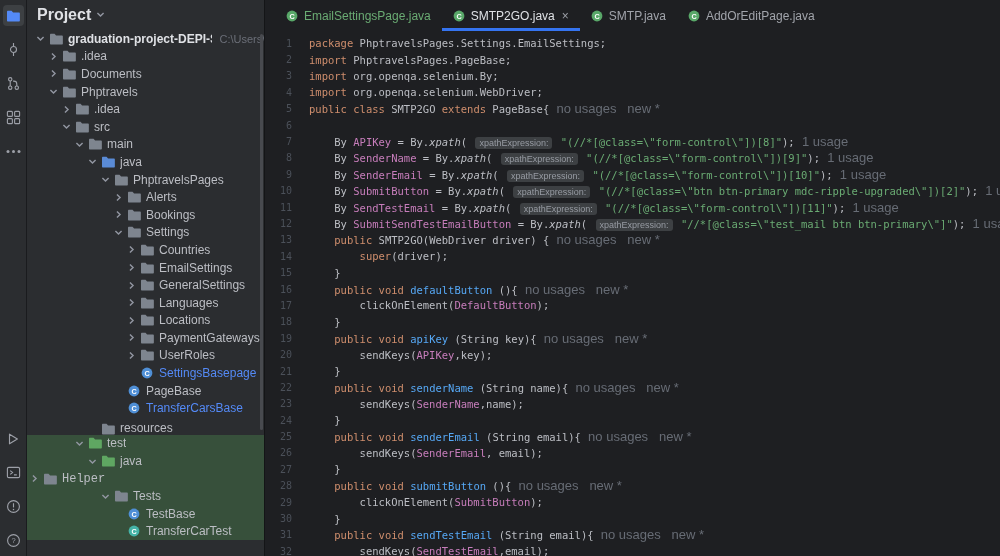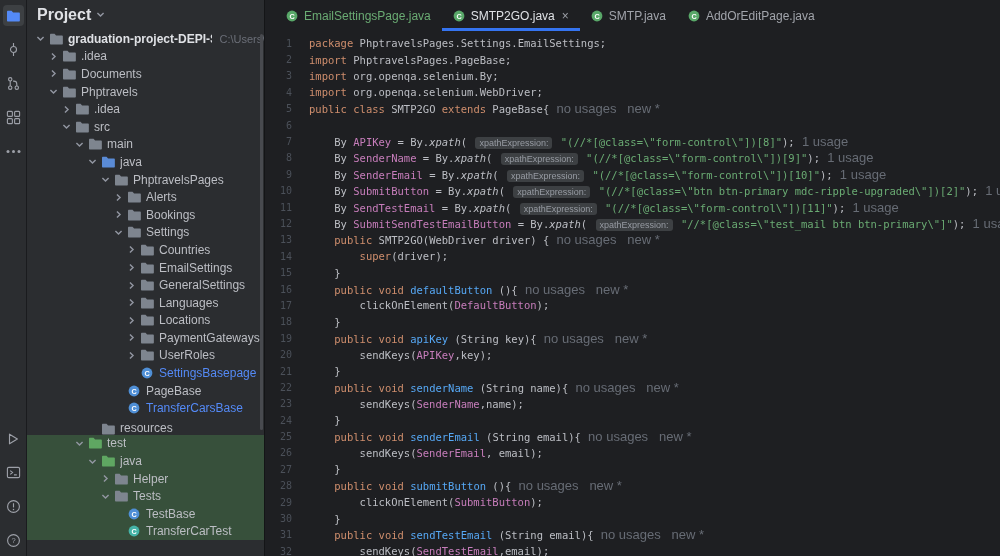--- a/index.html
+++ b/index.html
@@ -464,21 +464,21 @@
               <path d="M2.2 3.6 5 6.4 7.8 3.6" stroke="#9296a1" stroke-width="1.3" fill="none"></path>
             </svg>
           </span>
           <span class="ticon">
             <svg width="14" height="12" viewBox="0 0 16 14">
               <path d="M1 2.2C1 1.5 1.5 1 2.2 1h4.1l1.8 2h6.7c.7 0 1.2.5 1.2 1.2v8.1c0 .7-.5 1.2-1.2 1.2H2.2C1.5 13.5 1 13 1 12.3Z" fill="#5fa762"></path>
             </svg>
           </span>
           <span class="tlabel">java</span>
         </div>
-        <div class="trow green" style="padding-left: 71px;">
+        <div class="trow green" style=" font-family: Liberation Mono, monospace;">
           <span class="chev">
             <svg width="11" height="11" viewBox="0 0 10 10">
               <path d="M3.6 2.2 6.4 5 3.6 7.8" stroke="#9296a1" stroke-width="1.3" fill="none"></path>
             </svg>
           </span>
           <span class="ticon">
             <svg width="14" height="12" viewBox="0 0 16 14">
               <path d="M1 2.2C1 1.5 1.5 1 2.2 1h4.1l1.8 2h6.7c.7 0 1.2.5 1.2 1.2v8.1c0 .7-.5 1.2-1.2 1.2H2.2C1.5 13.5 1 13 1 12.3Z" fill="#7e858f"></path>
             </svg>
           </span>

